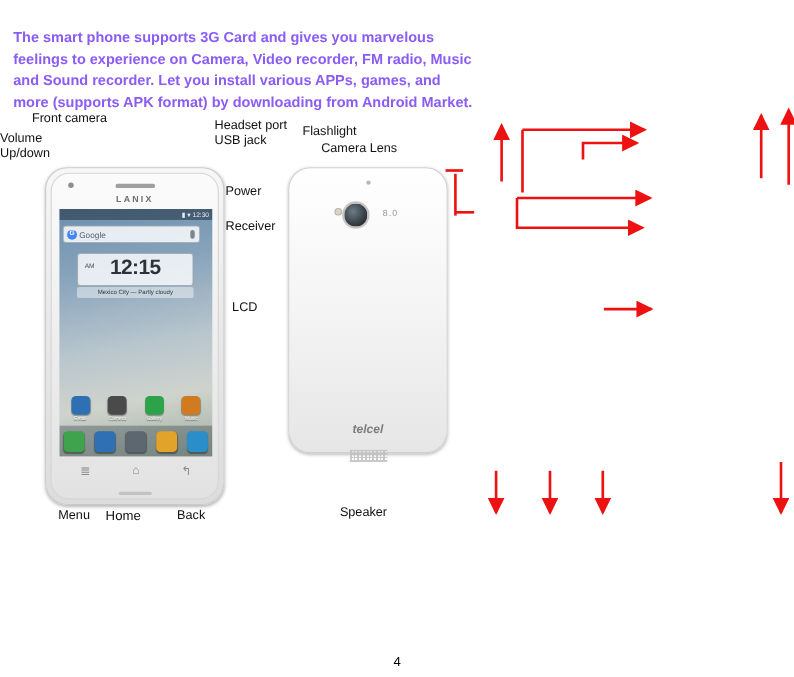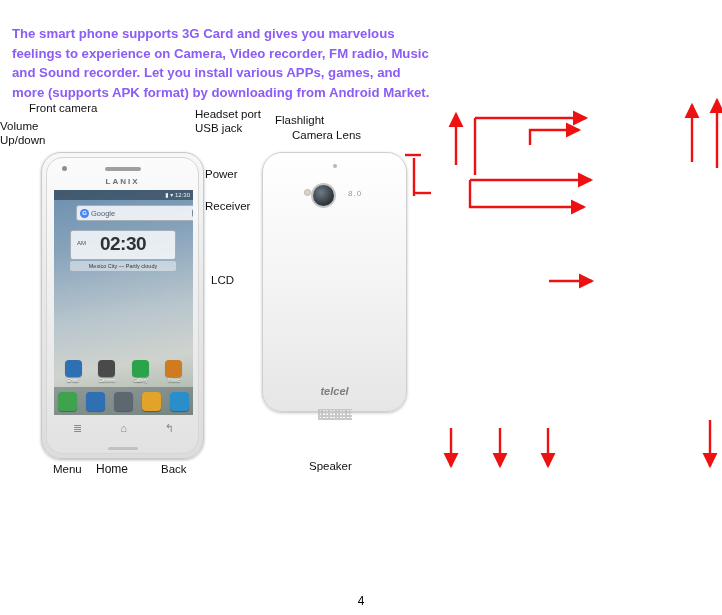--- a/index.html
+++ b/index.html
@@ -130,21 +130,21 @@
   }
   .status-bar .sb-right {
     position: absolute;
     right: 3px;
     top: 1px;
     font-size: 6px;
     color: #e7f0f6;
   }
   .search-bar {
     position: absolute;
-    left: 22px;
+    left: 3px;
     top: 15px;
     width: 125px;
     height: 16px;
     background: rgba(255,255,255,0.82);
     border-radius: 3px;
     border: 1px solid rgba(150,160,170,0.8);
     box-sizing: border-box;
     display: flex;
     align-items: center;
     padding-left: 14px;
@@ -404,21 +404,21 @@
       <div class="status-bar">
         <span class="sb-right">▮ ▾ 12:30</span>
       </div>
       <div class="search-bar">
         <span class="g-dot">G</span>
         <span>Google</span>
         <span class="mic"></span>
       </div>
       <div class="clock-widget">
         <span class="ampm">AM</span>
-        <span class="time">02:30</span>
+        <span class="time">12:15</span>
       </div>
       <div class="weather-row">Mexico City  —  Partly cloudy</div>
 
       <div class="dock-icons">
         <div class="app">
           <div class="sq" style="background:#2f6fb3"></div>
           <div class="cap">Email</div>
         </div>
         <div class="app">
           <div class="sq" style="background:#4a4a4a"></div>

